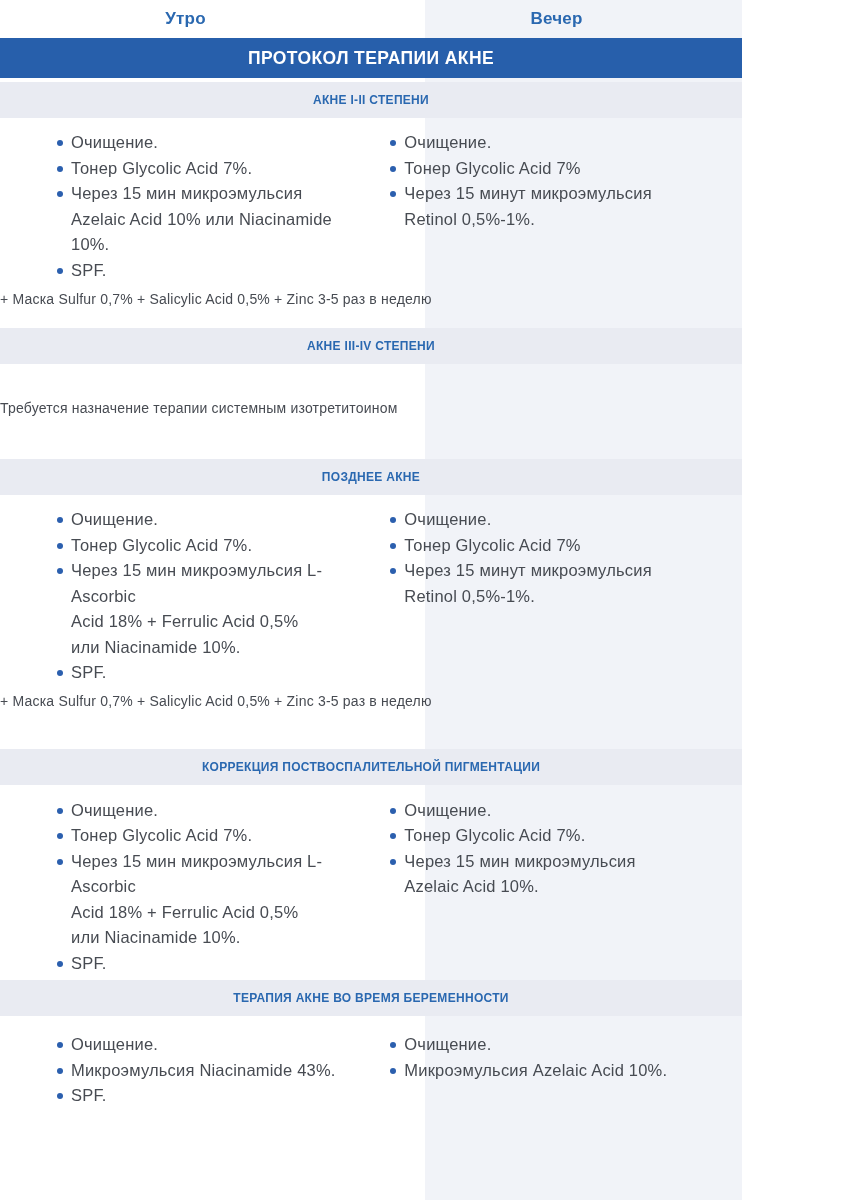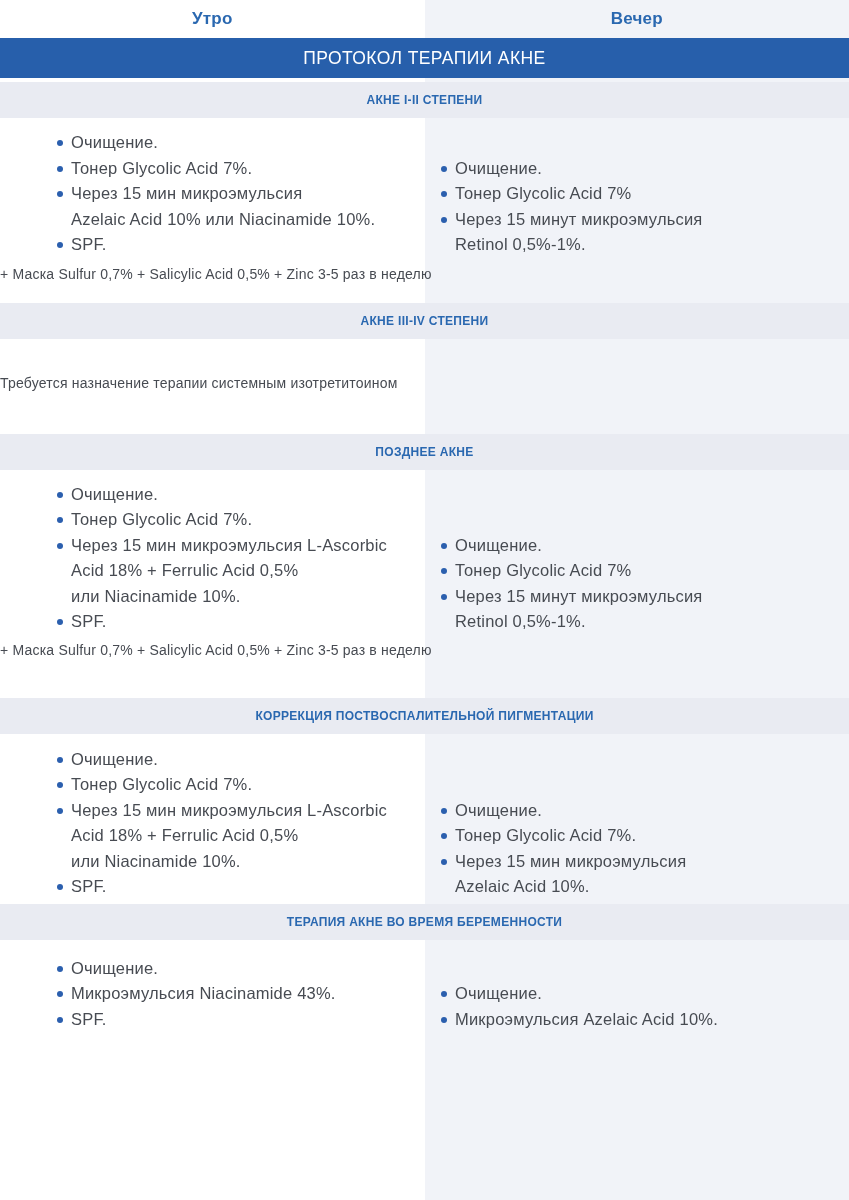--- a/index.html
+++ b/index.html
@@ -5,35 +5,35 @@
   :root{
     --banner-bg:#275fab;
     --band-bg:#e9ebf2;
     --evening-bg:#f1f3f8;
     --heading-blue:#2a68b0;
     --bullet-blue:#2b5fae;
     --body-text:#474b52;
   }
   html,body{margin:0;padding:0;}
   body{font-family:"Liberation Sans",sans-serif;}
-  .page{position:relative;width:849px;height:1200px;background:#ffffff;overflow:hidden;}
+  .page{position:relative;width:742px;height:1200px;background:#ffffff;overflow:hidden;}
   .evening-col-bg{position:absolute;left:425px;top:0;width:424px;height:1200px;background:var(--evening-bg);}
   .content{position:relative;z-index:1;}
 
   .col-headers{display:flex;height:38px;}
   .col-header{flex:1;display:flex;align-items:center;justify-content:center;
     color:var(--heading-blue);font-weight:bold;font-size:17px;letter-spacing:.2px;}
 
   .banner{height:40px;background:var(--banner-bg);display:flex;align-items:center;justify-content:center;
-    color:#ffffff;font-weight:normal;font-size:17.5px;letter-spacing:.4px;margin-bottom:4px;}
+    color:#ffffff;font-weight:bold;font-size:17.5px;letter-spacing:.4px;margin-bottom:4px;}
 
   .band{height:36px;background:var(--band-bg);display:flex;align-items:center;justify-content:center;
     color:var(--heading-blue);font-weight:bold;font-size:12px;letter-spacing:.3px;}
 
-  .cols{display:flex;align-items:flex-end;}
+  .cols{display:flex;}
   .col{box-sizing:border-box;}
   .col.morning{width:425px;padding:12px 10px 0 57px;}
   .col.evening{width:424px;padding:12px 10px 0 16px;}
 
   ul.items{list-style:none;margin:0;padding:0;}
   li.item{display:flex;color:var(--body-text);font-size:16.5px;line-height:25.5px;letter-spacing:.2px;}
   .bullet{flex:none;width:14px;}
   .bullet::before{content:"";display:block;width:6px;height:6px;border-radius:50%;
     background:var(--bullet-blue);margin-top:10px;}
   .item-text{white-space:pre-line;}

